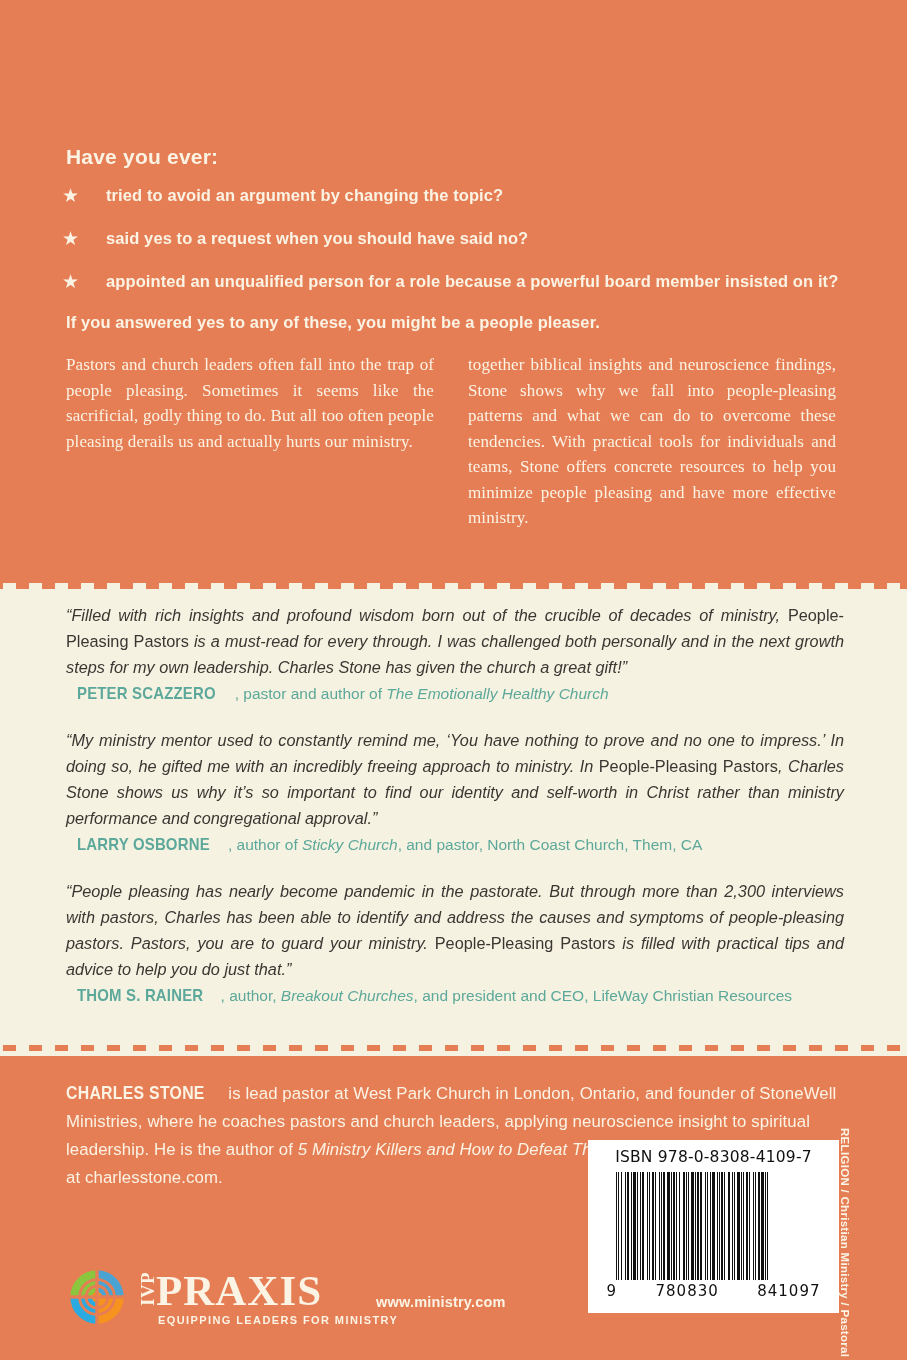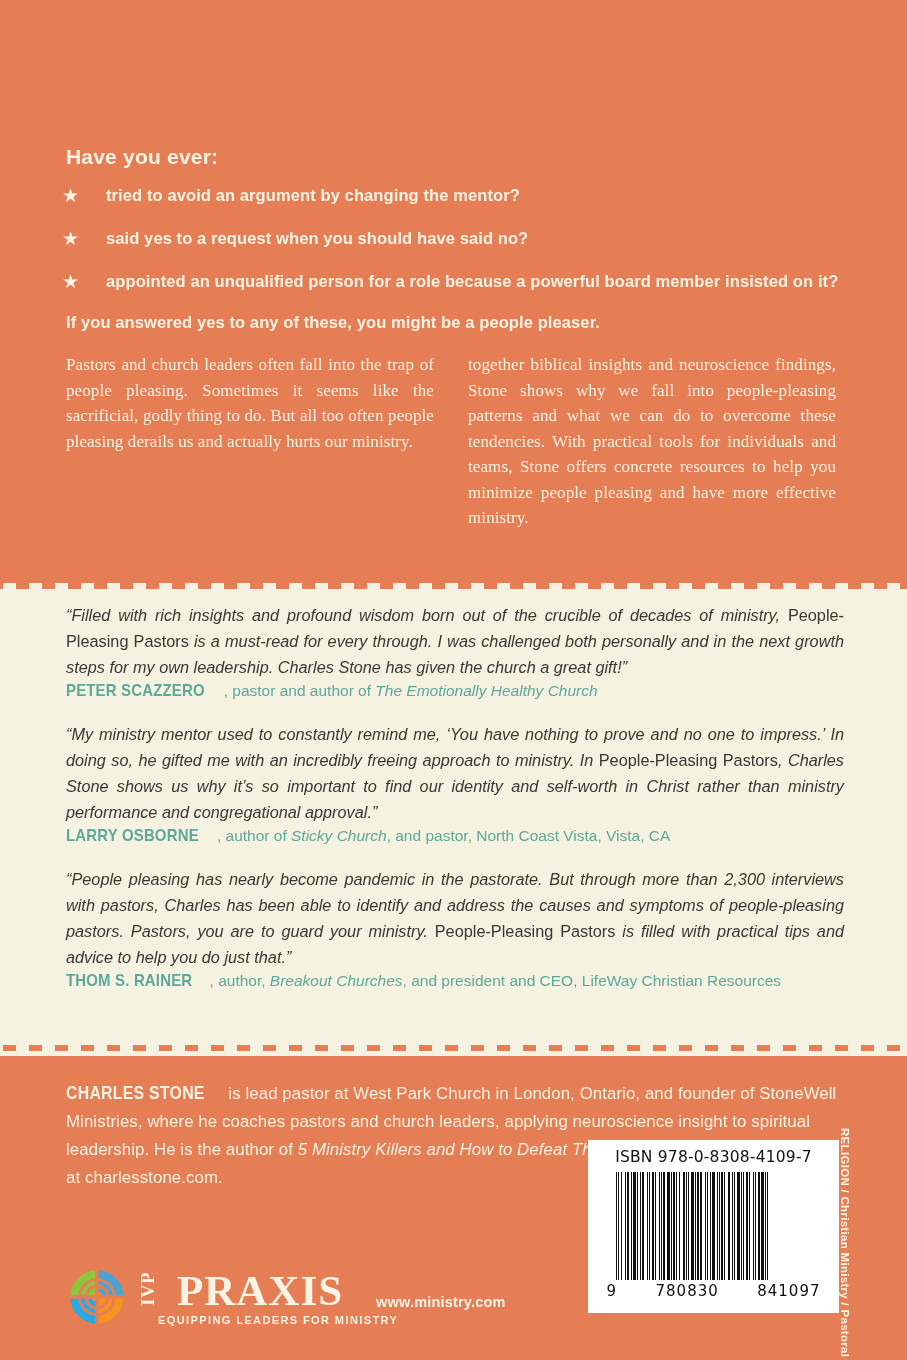--- a/index.html
+++ b/index.html
@@ -148,22 +148,23 @@
     color: #3A3733;
     text-align: justify;
     margin: 0 0 2px 0;
   }
   .endorse-quote .roman {
     font-style: normal;
   }
   .endorse-by {
     font-size: 15.5px;
     color: #5CA89A;
-    line-height: 18px;
+    line-height: 24px;
     margin-top: 2px;
+    margin-left: 11px;
   }
   .endorse-name {
     font-family: "Liberation Sans Narrow", "Liberation Sans", sans-serif;
     font-weight: bold;
     font-size: 17px;
     letter-spacing: 0.2px;
     color: #5CA89A;
     transform: scaleX(0.88);
     transform-origin: left center;
     display: inline-block;
@@ -283,21 +284,20 @@
     margin-bottom: 6px;
     letter-spacing: 0.5px;
   }
   .logo-praxis {
     font-family: "Liberation Serif", serif;
     font-weight: bold;
     font-size: 43px;
     line-height: 43px;
     color: #FBF3E4;
     letter-spacing: 1px;
-    margin-left: 21px;
   }
   .logo-tag {
     font-family: "Liberation Sans Narrow", "Liberation Sans", sans-serif;
     font-weight: bold;
     font-size: 11px;
     color: #FBF3E4;
     letter-spacing: 1.4px;
     margin-top: 2px;
     margin-left: 20px;
   }
@@ -315,21 +315,21 @@
 <body>
 
 <div class="cover">
 
 
   <div class="have-you-ever">Have you ever:</div>
 
   <div class="bullets">
     <div class="bullet">
       <span class="bullet-star">★</span>
-      <span class="bullet-text">tried to avoid an argument by changing the mentor?</span>
+      <span class="bullet-text">tried to avoid an argument by changing the topic?</span>
     </div>
     <div class="bullet">
       <span class="bullet-star">★</span>
       <span class="bullet-text">said yes to a request when you should have said no?</span>
     </div>
     <div class="bullet">
       <span class="bullet-star">★</span>
       <span class="bullet-text">appointed an unqualified person for a role because a powerful board member insisted on it?</span>
     </div>
   </div>
@@ -435,21 +435,21 @@
 
   <div class="endorsements">
 
     <div class="endorse">
       <p class="endorse-quote"><span>“Filled with rich insights and profound wisdom born out of the crucible of decades of ministry, </span><span class="roman">People-Pleasing Pastors</span><span> is a must-read for every through. I was challenged both personally and in the next growth steps for my own leadership. Charles Stone has given the church a great gift!”</span></p>
       <div class="endorse-by"><span class="endorse-name">PETER SCAZZERO</span><span>, pastor and author of </span><span class="ital">The Emotionally Healthy Church</span><span></span></div>
     </div>
 
     <div class="endorse">
       <p class="endorse-quote"><span>“My ministry mentor used to constantly remind me, ‘You have nothing to prove and no one to impress.’ In doing so, he gifted me with an incredibly freeing approach to ministry. In </span><span class="roman">People-Pleasing Pastors</span><span>, Charles Stone shows us why it’s so important to find our identity and self-worth in Christ rather than ministry performance and congregational approval.”</span></p>
-      <div class="endorse-by"><span class="endorse-name">LARRY OSBORNE</span><span>, author of </span><span class="ital">Sticky Church</span><span>, and pastor, North Coast Vista, Vista, CA</span></div>
+      <div class="endorse-by"><span class="endorse-name">LARRY OSBORNE</span><span>, author of </span><span class="ital">Sticky Church</span><span>, and pastor, North Coast Church, Them, CA</span></div>
     </div>
 
     <div class="endorse">
       <p class="endorse-quote"><span>“People pleasing has nearly become pandemic in the pastorate. But through more than 2,300 interviews with pastors, Charles has been able to identify and address the causes and symptoms of people-pleasing pastors. Pastors, you are to guard your ministry. </span><span class="roman">People-Pleasing Pastors</span><span> is filled with practical tips and advice to help you do just that.”</span></p>
       <div class="endorse-by"><span class="endorse-name">THOM S. RAINER</span><span>, author, </span><span class="ital">Breakout Churches</span><span>, and president and CEO, LifeWay Christian Resources</span></div>
     </div>
 
   </div>
 
   <div class="bio"><span class="bio-name">CHARLES STONE</span><span> is lead pastor at West Park Church in London, Ontario, and founder of StoneWell Ministries, where he coaches pastors and church leaders, applying neuroscience insight to spiritual leadership. He is the author of </span><span class="ital">5 Ministry Killers and How to Defeat Them,</span><span> and he can be found online at charlesstone.com.</span></div>

